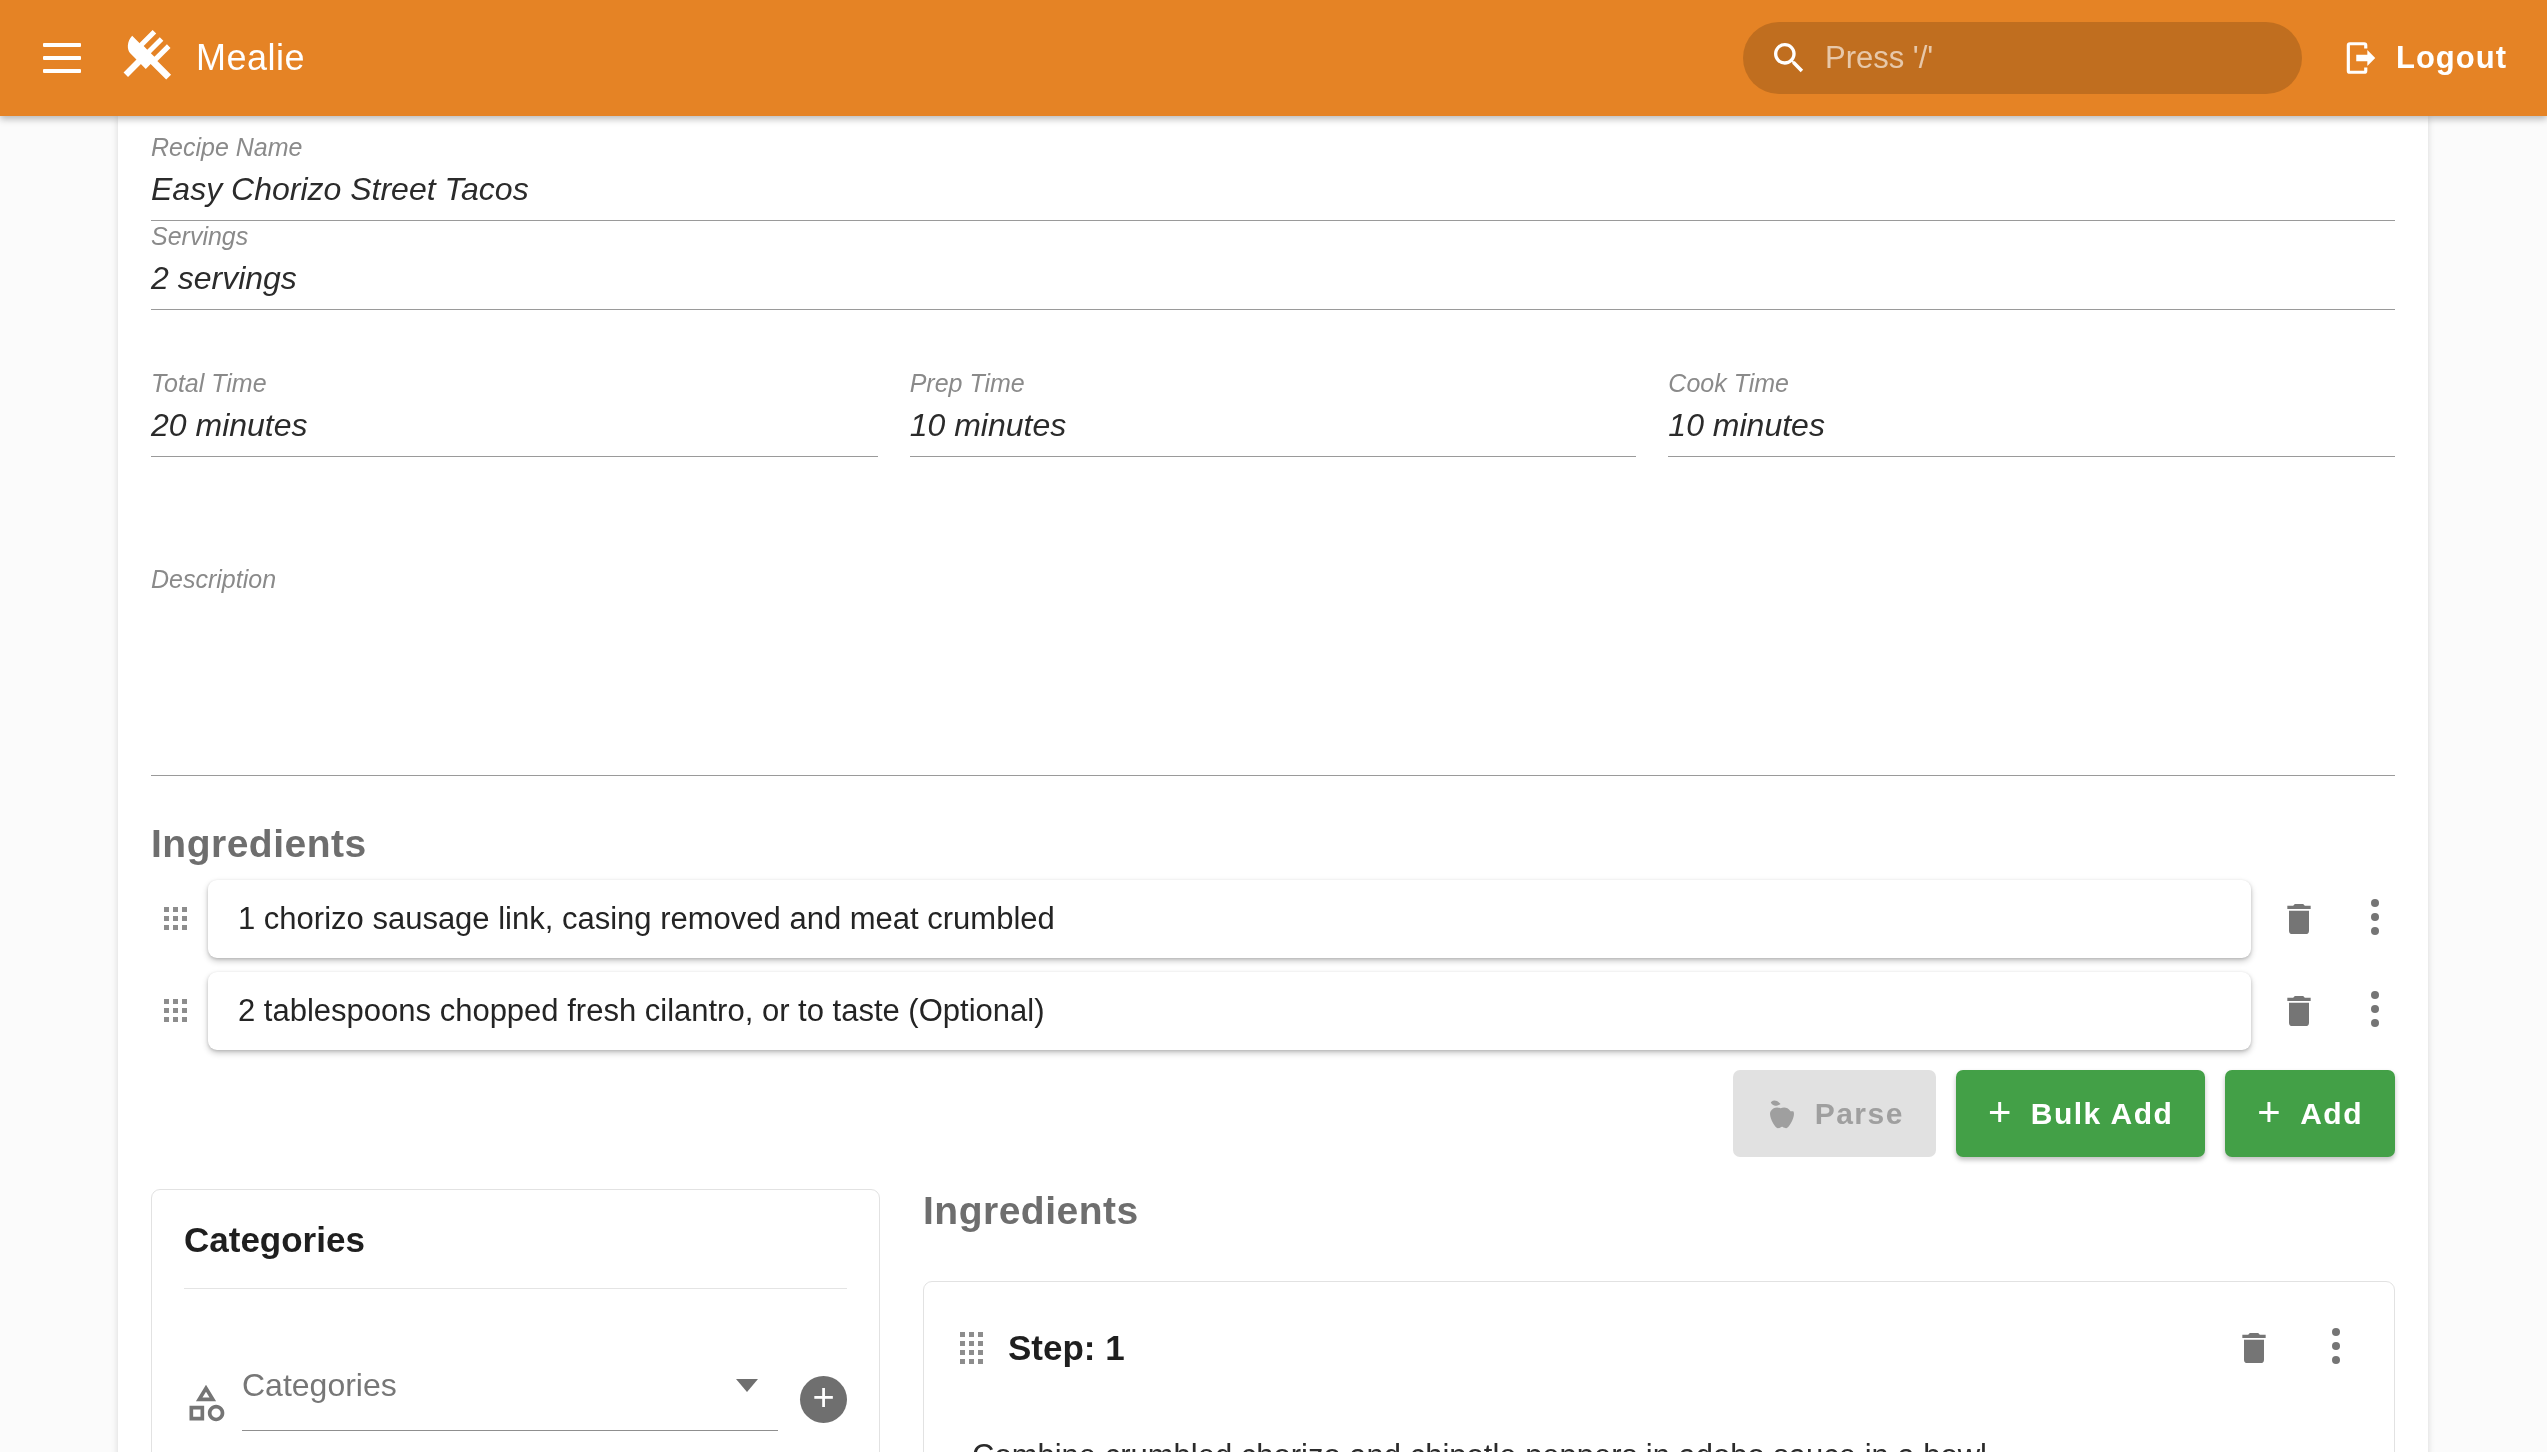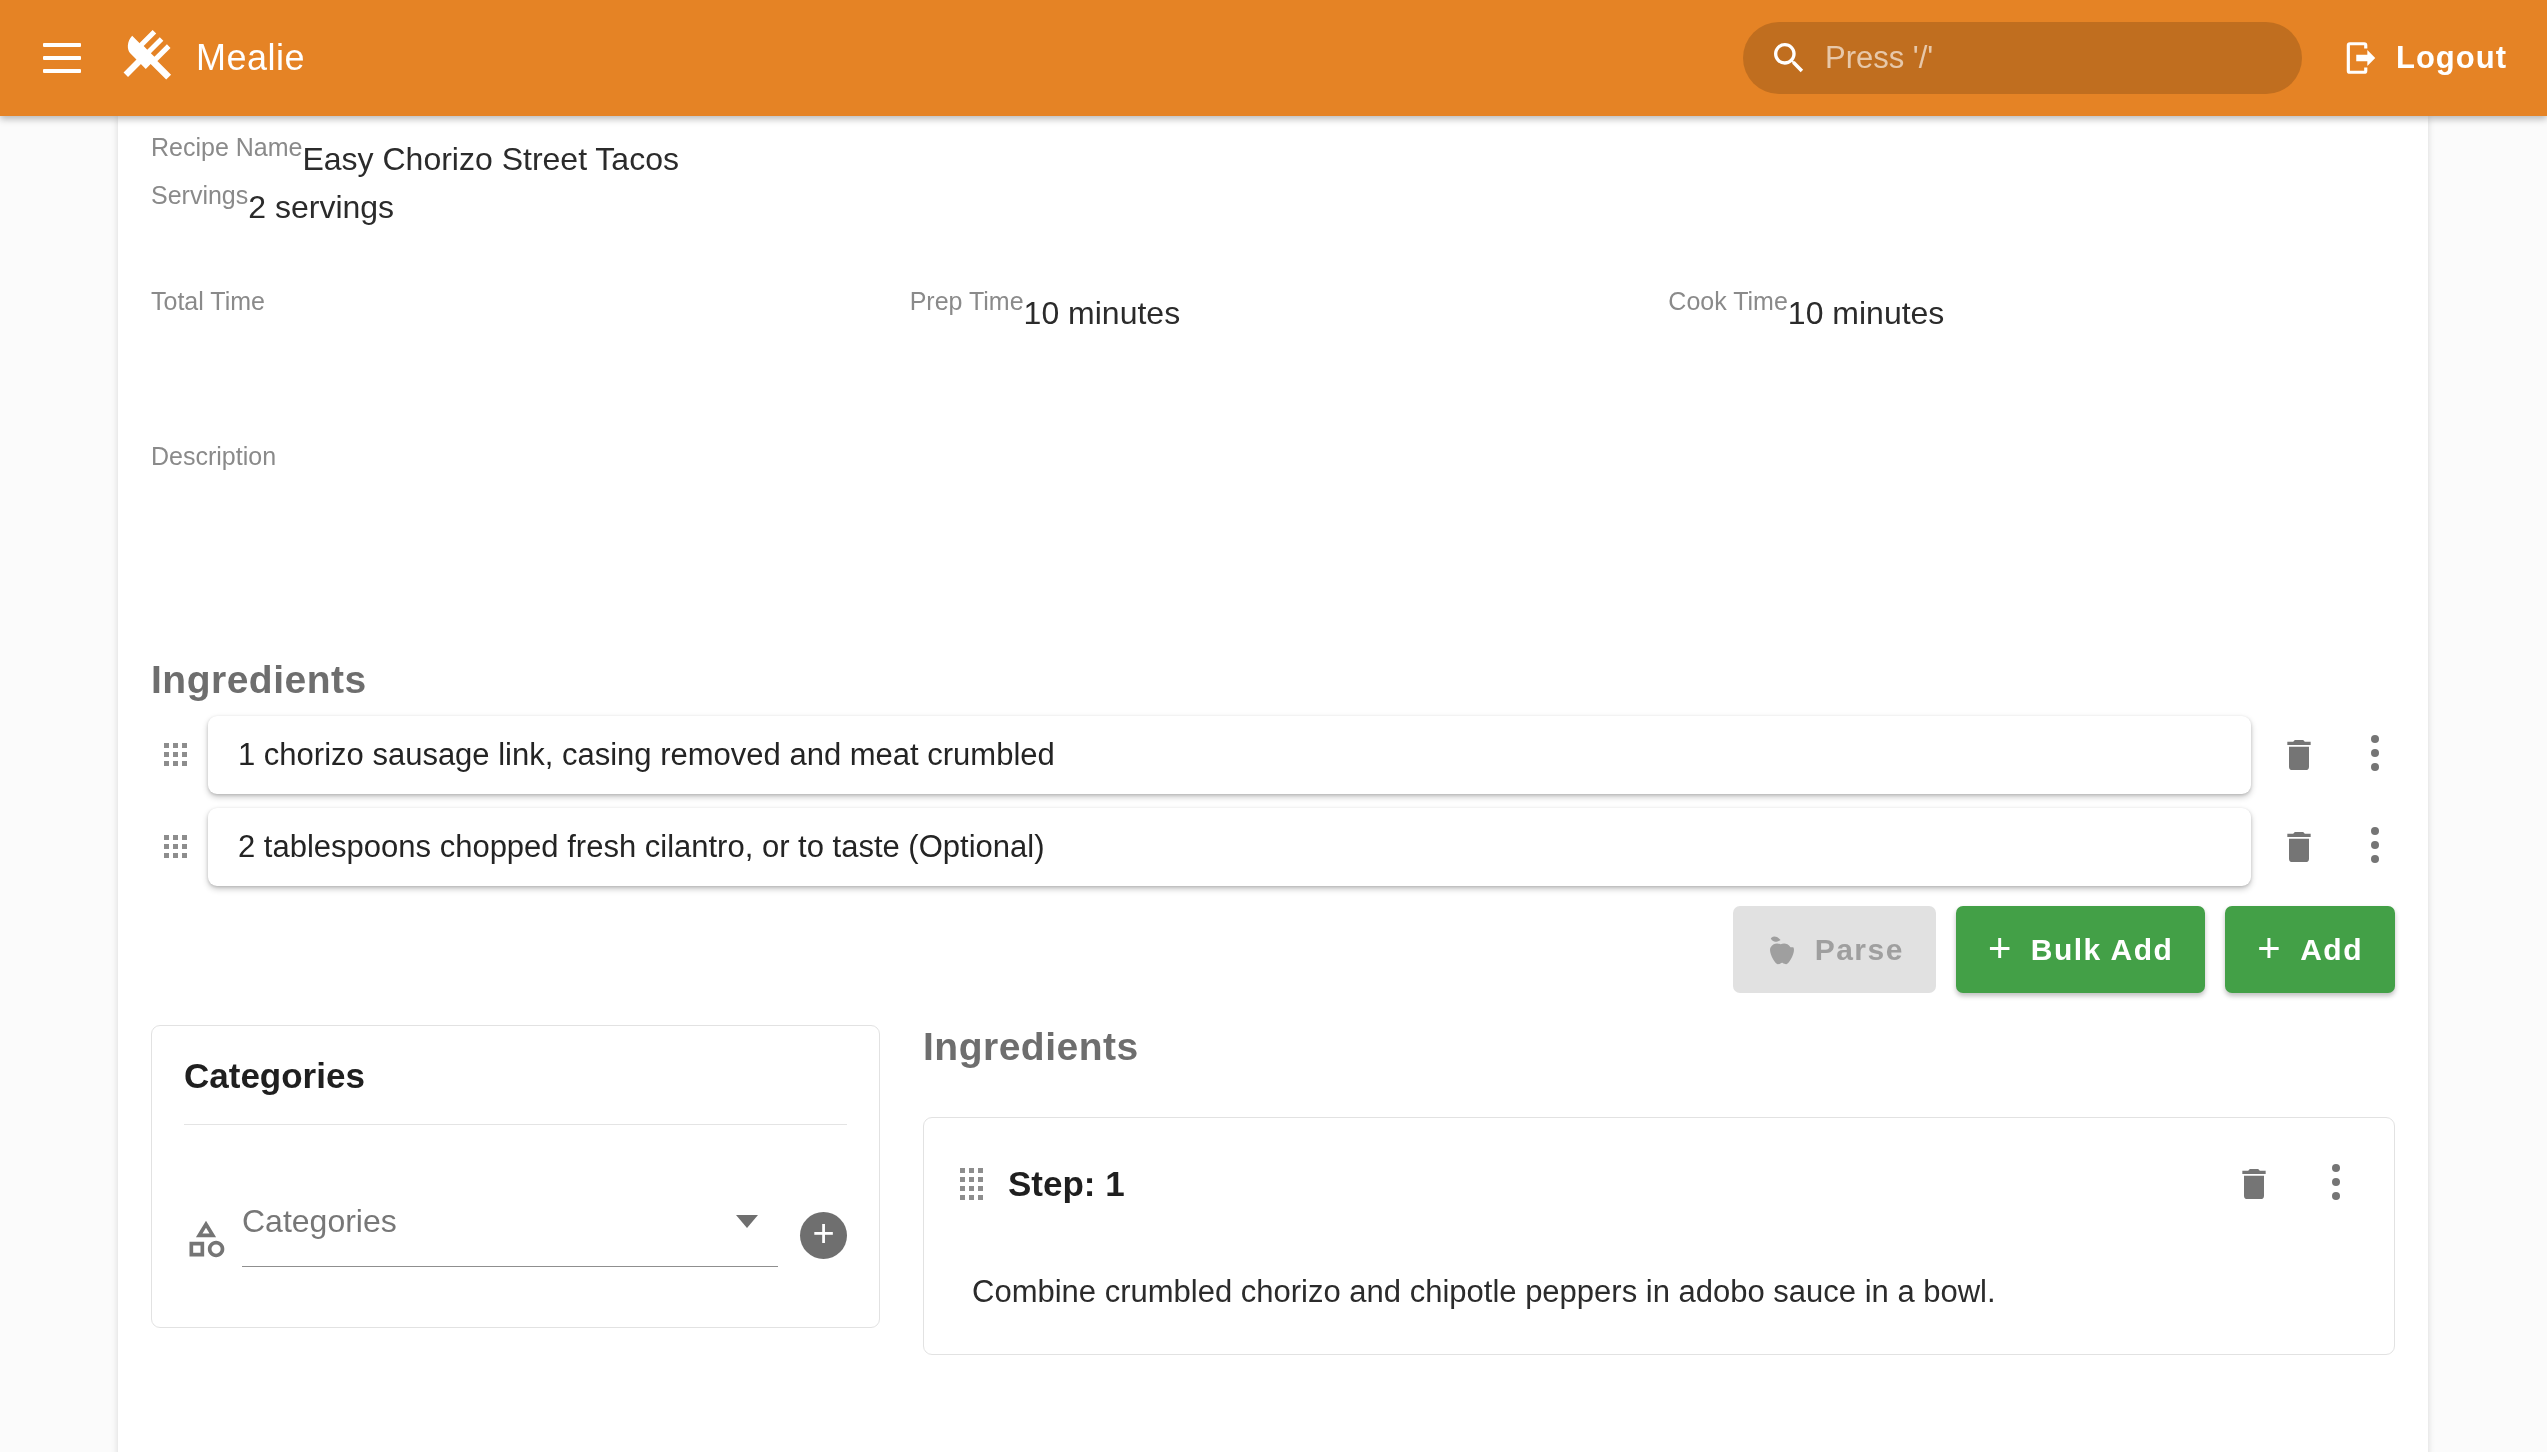--- a/index.html
+++ b/index.html
@@ -23,21 +23,21 @@
   .logout { display:flex; align-items:center; gap:16px; cursor:pointer; }
   .logout svg { width:38px; height:38px; }
   .logout-label { color:#fff; font-size:31px; font-weight:bold; letter-spacing:1px; }
 
   
   .page { position:relative; }
   .main-card { position:relative; margin-left:118px; width:2310px; min-height:1361px;
                background:#fff; box-shadow:0 0 7px rgba(0,0,0,.14); padding:0 33px 40px 33px; }
 
   
-  .field { display:flex; flex-direction:row; }
+  .field { display:flex; flex-direction:column;font-style:italic; }
   .field .flabel { font-size:25px; color:#8a8a8a; line-height:30px; }
   .field .fvalue { font-size:32px; color:#2b2b2b; line-height:42px; margin-top:6px; }
   .field .fline  { border-bottom:1px solid #9a9a9a; margin-top:10px; }
 
   .f-name { padding-top:16px; }
   .f-servings { }
   .times-row { display:flex; gap:32px; margin-top:58px; }
   .times-row .field { flex:1; }
 
   .f-desc { margin-top:107px; }
@@ -153,20 +153,21 @@
 
   <div class="field f-servings">
     <span class="flabel">Servings</span>
     <span class="fvalue">2 servings</span>
     <span class="fline"></span>
   </div>
 
   <div class="times-row">
     <div class="field">
       <span class="flabel">Total Time</span>
+      <span class="fvalue">20 minutes</span>
       <span class="fline"></span>
     </div>
     <div class="field">
       <span class="flabel">Prep Time</span>
       <span class="fvalue">10 minutes</span>
       <span class="fline"></span>
     </div>
     <div class="field">
       <span class="flabel">Cook Time</span>
       <span class="fvalue">10 minutes</span>

